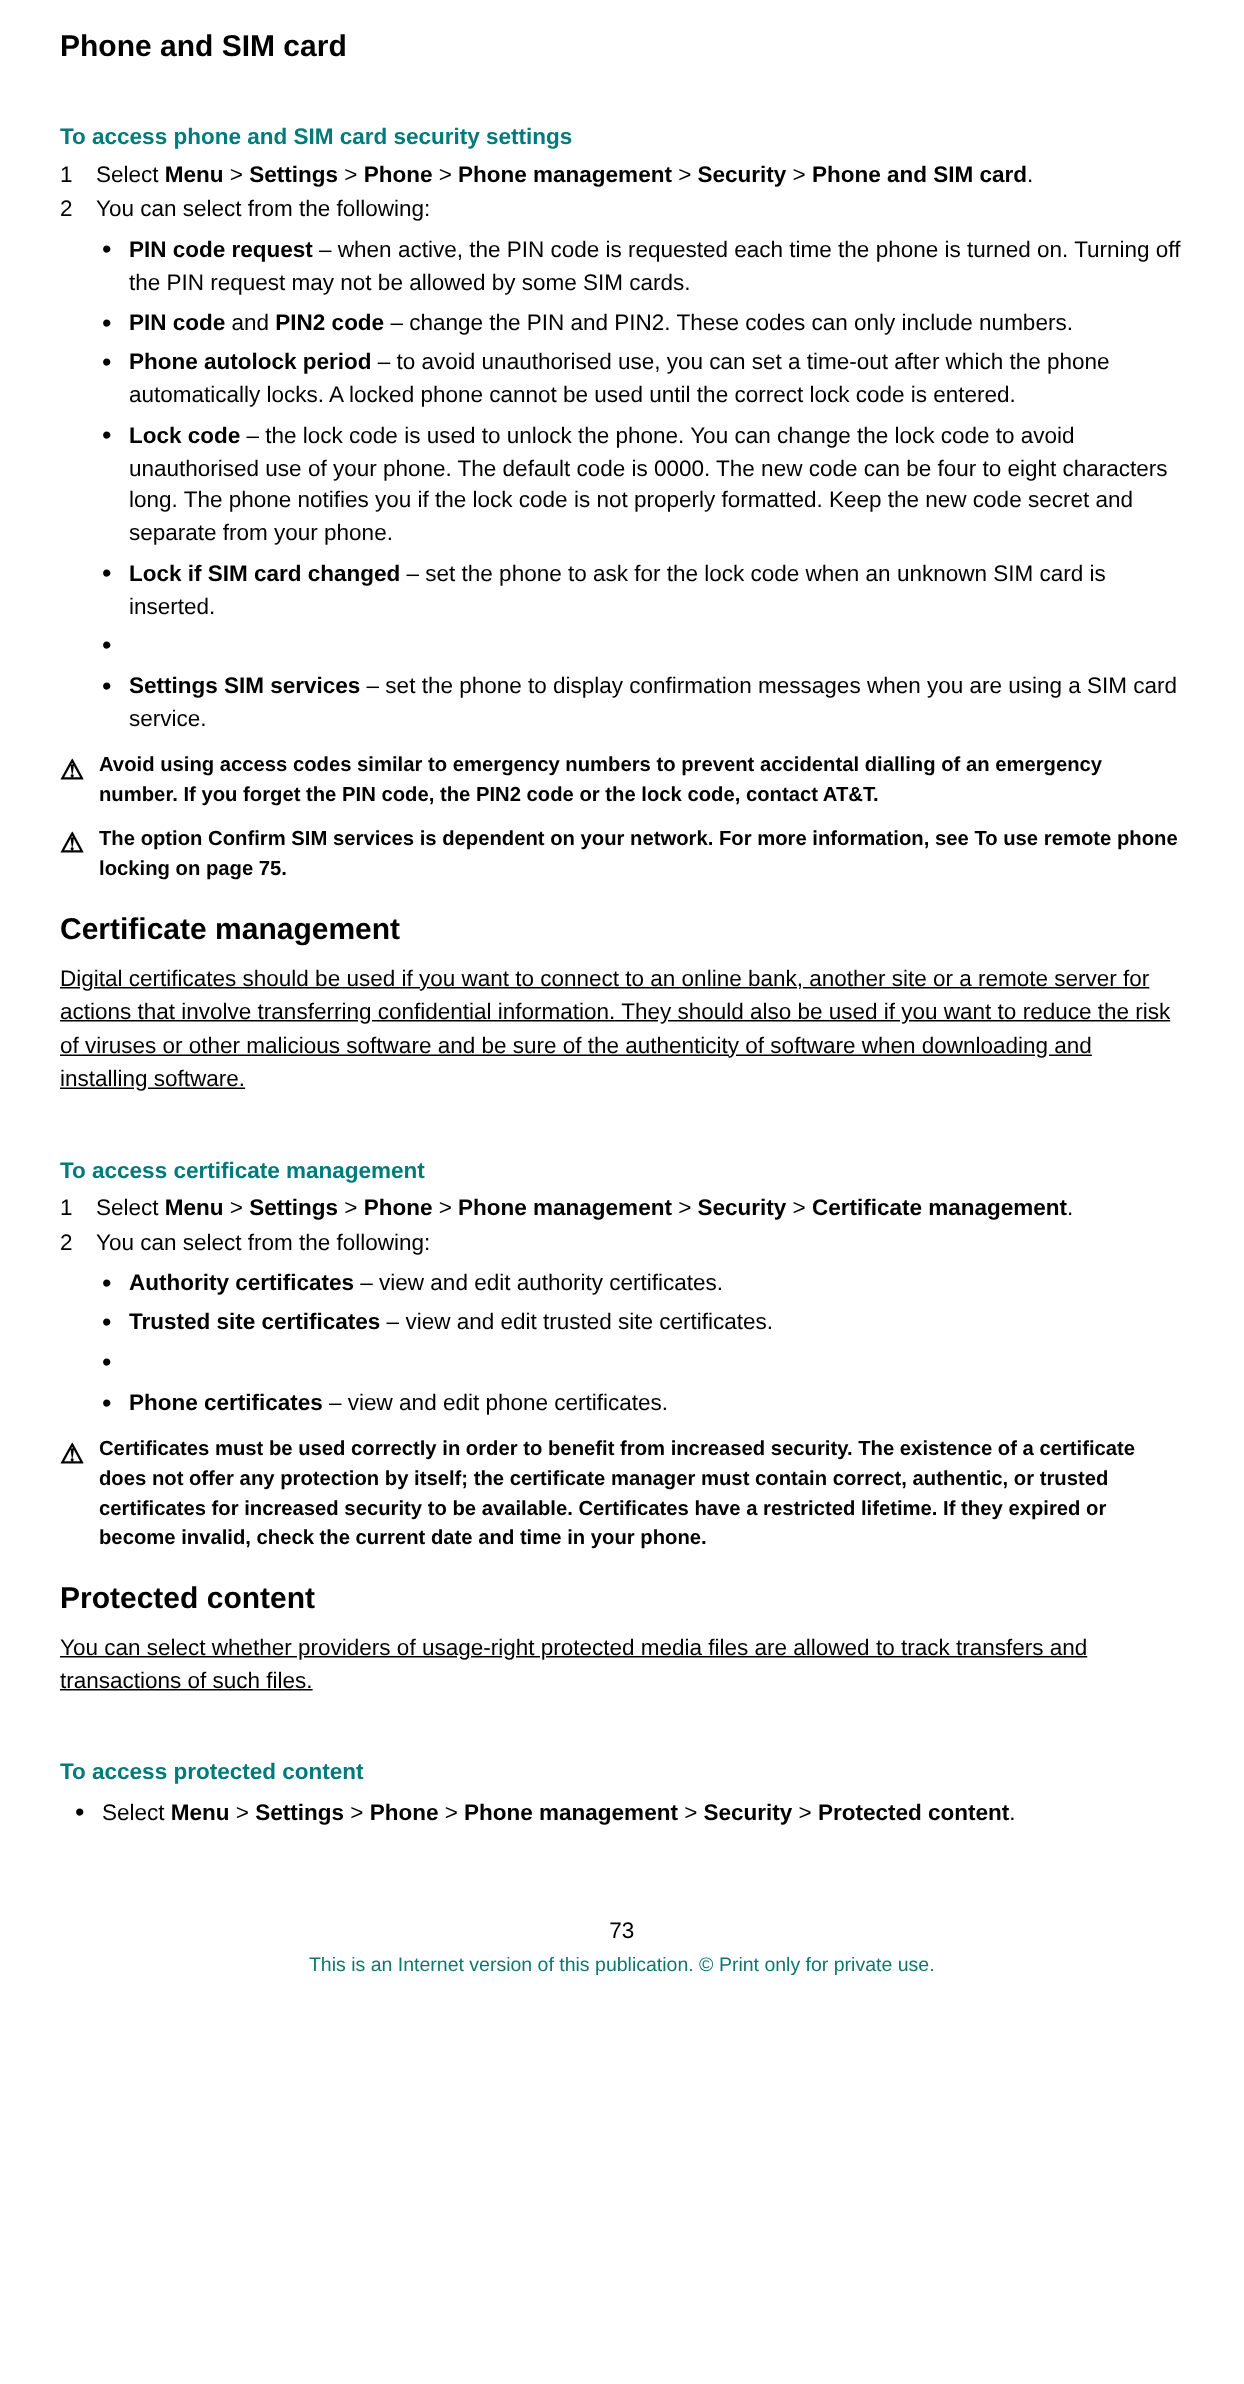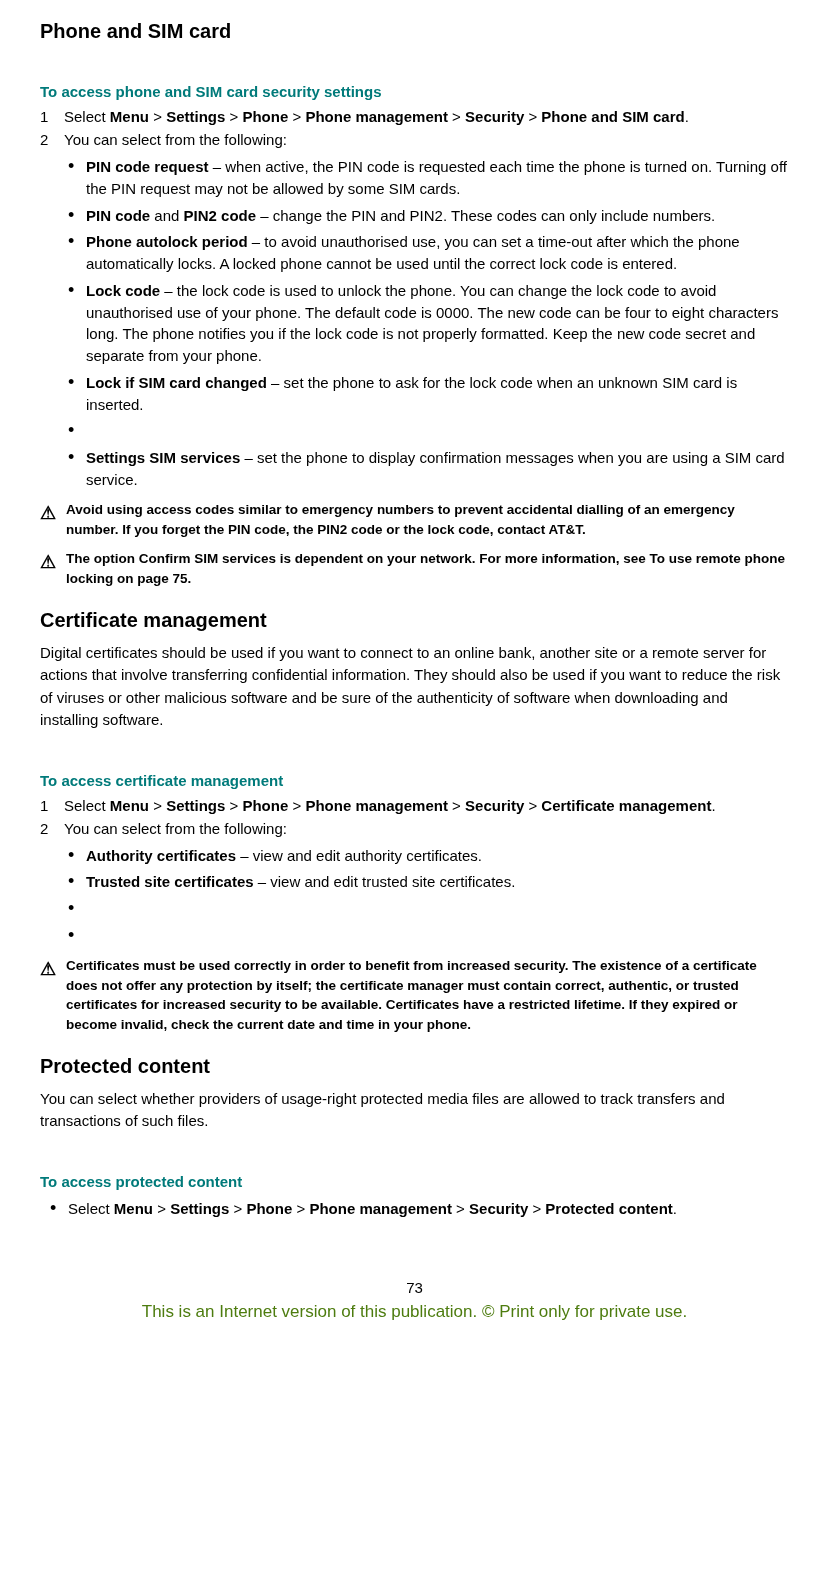--- a/index.html
+++ b/index.html
@@ -76,34 +76,35 @@
     }
     .section-main-title {
       font-size: 20px;
       font-weight: bold;
       margin-bottom: 10px;
     }
     .body-text {
       font-size: 15px;
       line-height: 1.5;
       margin-bottom: 10px;
+      text-decoration: underline;
     }
     .page-footer {
       text-align: center;
       margin-top: 60px;
       font-size: 14px;
       color: #000;
     }
     .footer-page-num {
       font-size: 15px;
       font-weight: normal;
     }
     .footer-note {
-      font-size: 17px;
-      color: #4d7c0f;
+      font-size: 13px;
+      color: #0f766e;
       margin-top: 6px;
     }
   </style>
 </head>
 <body>
 
 <div class="page-title">Phone and SIM card</div>
 
 <div class="section-heading-teal">To access phone and SIM card security settings</div>
 
@@ -186,20 +187,21 @@
   </li>
   <li>
     <span class="bullet-dot">•</span>
     <span><span class="bold-term">Trusted site certificates</span> – view and edit trusted site certificates.</span>
   </li>
   <li>
     <span class="bullet-dot">•</span>
   </li>
   <li>
     <span class="bullet-dot">•</span>
+    <span><span class="bold-term">Phone certificates</span> – view and edit phone certificates.</span>
   </li>
 </ul>
 
 <div class="warning-block">
   <span class="warning-icon">⚠</span>
   <span>Certificates must be used correctly in order to benefit from increased security. The existence of a certificate does not offer any protection by itself; the certificate manager must contain correct, authentic, or trusted certificates for increased security to be available. Certificates have a restricted lifetime. If they expired or become invalid, check the current date and time in your phone.</span>
 </div>
 
 <div class="section-divider"></div>
 <div class="section-main-title">Protected content</div>

